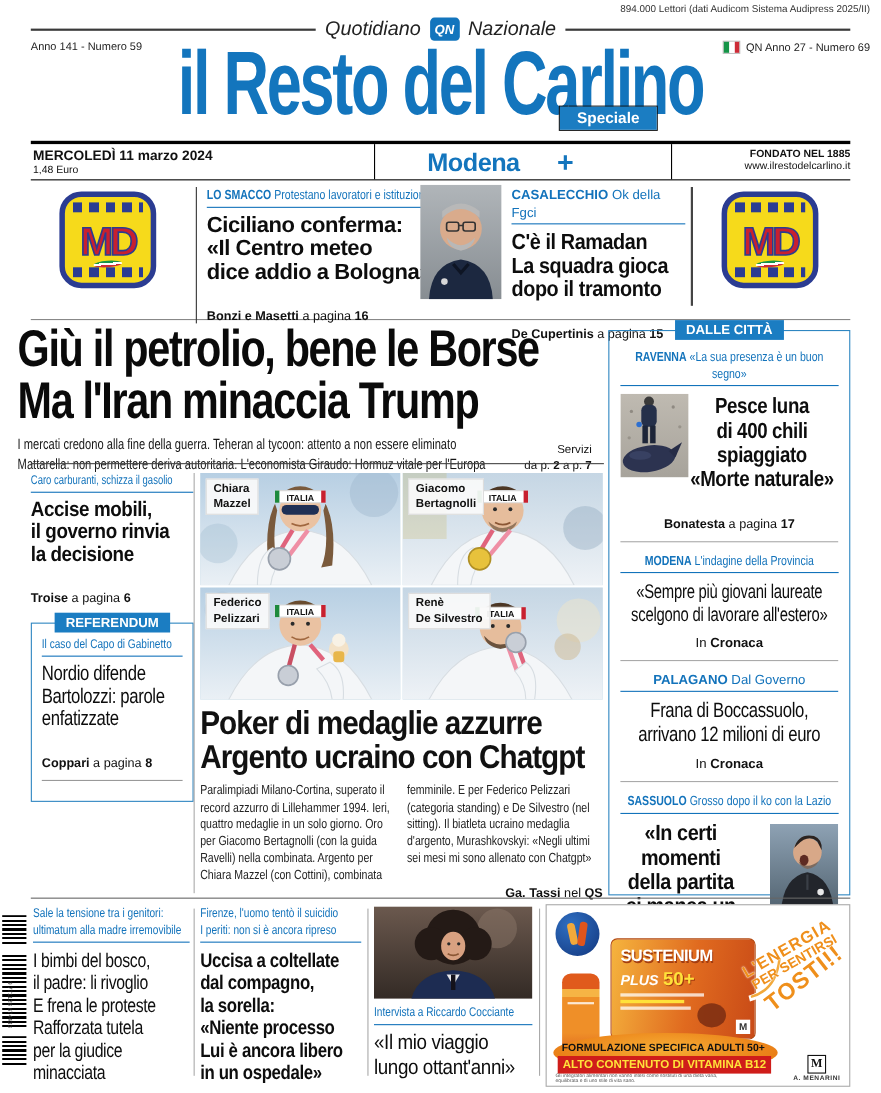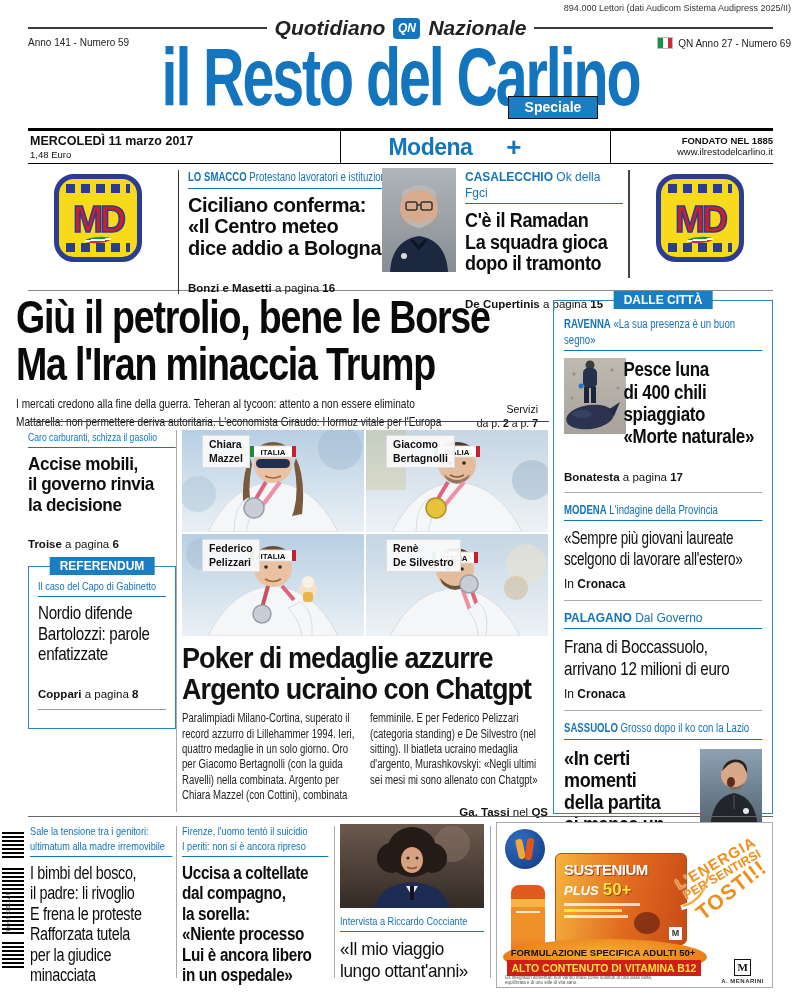--- a/index.html
+++ b/index.html
@@ -10,21 +10,21 @@
   .pre{white-space:pre-line;}
   .sqz75{transform:scaleX(.75);transform-origin:left top;width:133.3%;}
   .sqz80{transform:scaleX(.80);transform-origin:left top;width:125%;}
   .sqz85{transform:scaleX(.85);transform-origin:left top;width:117.6%;}
   .sqz90{transform:scaleX(.90);transform-origin:left top;width:111.1%;}
 
   
   .readers{top:3px;right:10px;font-size:9px;color:#333;}
   .brandrow{top:16px;left:28px;width:745px;display:flex;align-items:center;gap:8px;}
   .brandrow .rule{flex:1;height:2px;background:#3a3a3a;}
-  .brand-it{font-style:italic;font-weight:bold;font-size:21px;color:#222;}
+  .brand-it{font-style:italic;font-weight:normal;font-size:18px;color:#222;}
   .qn-logo{width:27px;height:21px;background:#1375bd;border-radius:4px;color:#fff;
            font-weight:bold;font-style:italic;font-size:12px;display:flex;
            align-items:center;justify-content:center;}
   .issuerow{top:37px;left:28px;width:763px;display:flex;justify-content:space-between;
             font-size:10px;color:#222;}
   .issue-right{display:flex;align-items:center;gap:5px;}
   .flag{width:14px;height:10px;display:flex;border:.5px solid #bbb;}
   .flag i{flex:1;}.flag .g{background:#159447;}.flag .w{background:#fff;}.flag .r{background:#cd2b37;}
   .masthead{top:36px;left:0;width:801px;text-align:center;color:#1375bd;font-weight:bold;
             font-size:82px;line-height:1;letter-spacing:-3px;transform:scaleX(.70);
@@ -93,31 +93,31 @@
   .ref-hl1{font-size:19px;}
   .ref-hl2{font-size:18px;}
   .ref-div{border-top:1px solid #999;margin:9px 0 8px;}
   .vline-lc{top:430px;left:176px;width:1px;height:382px;background:#aaa;}
 
   
   .center{top:430px;left:182px;width:366px;}
   .pgrid{display:grid;grid-template-columns:1fr 1fr;grid-template-rows:102px 102px;gap:2px;}
   .cell{position:relative;overflow:hidden;background:#cfe0ec;}
   .cell svg{display:block;width:100%;height:100%;}
-  .plabel{position:absolute;top:5px;left:20px;background:rgba(250,250,250,.93);
+  .plabel{position:absolute;top:5px;left:5px;background:rgba(250,250,250,.93);
           border:1px solid #ddd;padding:2px 6px;font-size:10.5px;font-weight:bold;line-height:1.3;}
   .center-hl{margin-top:7px;font-size:30px;font-weight:800;line-height:1.02;letter-spacing:-1px;}
   .bodyrow{margin-top:7px;display:flex;gap:10px;}
   .bcol{width:178px;overflow:visible;}
   .bodytext{font-size:12px;line-height:1.28;color:#222;}
   .center-byline{text-align:right;font-size:11.5px;margin-top:3px;}
 
   
   .rightcol{top:300px;left:553px;width:220px;height:514px;border:1.5px solid #2e86c1;
-            box-sizing:border-box;padding:0 10px;}
+            box-sizing:border-box;padding:0 10px;text-align:center;}
   .rc-sec{padding:10px 0 9px;border-top:1px solid #aaa;position:relative;}
   .rc-sec.first{border-top:none;padding-top:16px;}
   .rc-kicker{color:#1373bb;font-size:12px;border-bottom:1.5px solid #1373bb;
              padding-bottom:2px;margin-bottom:7px;line-height:1.3;}
   .rc-kicker .kl{font-weight:bold;}
   .rc-photo-l{float:left;width:62px;height:76px;margin-right:8px;}
   .rc-photo-r{float:right;width:62px;height:80px;margin-left:6px;margin-top:2px;}
   .rv-hl{font-size:20px;line-height:1.12;}
   .mo-hl{font-size:18px;line-height:1.15;letter-spacing:-.3px;}
   .pa-hl{font-size:19px;line-height:1.15;}
@@ -246,21 +246,21 @@
 </div>
 
 <div class="abs masthead">il Resto del Carlino</div>
 
 <div class="abs speciale">
   <div class="sp-head">Speciale</div>
 </div>
 
 <div class="abs dateline">
   <div class="dl-left">
-    <div class="dl-date">MERCOLEDÌ 11 marzo 2017</div>
+    <div class="dl-date">MERCOLEDÌ 11 marzo 2024</div>
     <div class="dl-price">1,48 Euro</div>
   </div>
   <div class="dl-v1"></div>
   <div class="dl-center">
     <span class="dl-ed">Modena</span>
     <span class="dl-plus">+</span>
   </div>
   <div class="dl-v2"></div>
   <div class="dl-right">
     <div class="dl-founded">FONDATO NEL 1885</div>

